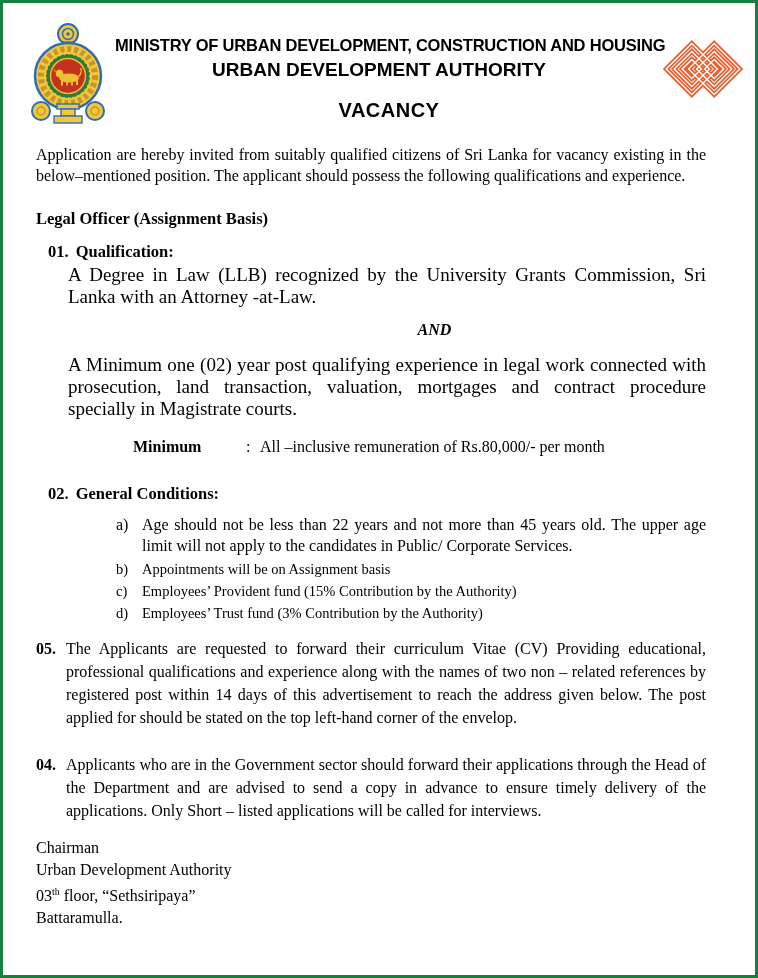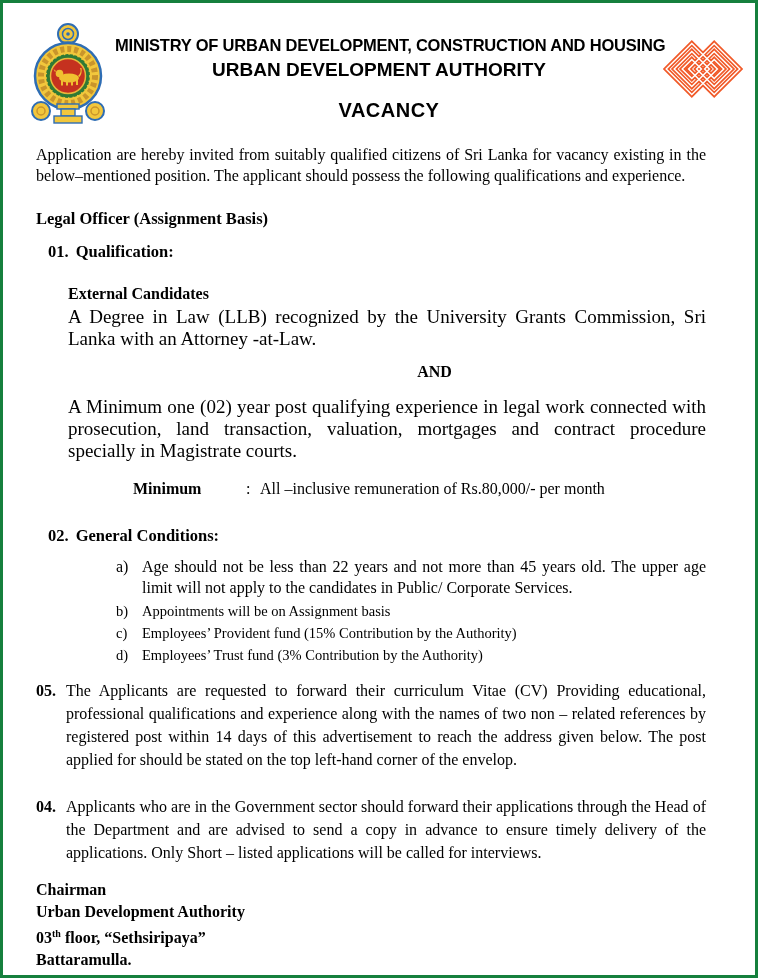--- a/index.html
+++ b/index.html
@@ -32,37 +32,37 @@
   .content { padding:0 49px 0 33px; }
   .intro { font-size:16px; line-height:21px; text-align:justify; margin:22px 0 0 0; }
   .position-heading { font-weight:bold; font-size:16.5px; margin-top:22px; line-height:21px; }
   .sec-heading { font-weight:bold; font-size:16.5px; margin-top:12px; line-height:21px; }
   .sec-heading.sec02 { margin-top:26px; }
   .sec-num { margin-right:7px;margin-left:12px; }
   .indent-block { margin-left:32px; }
   .sub-heading { font-weight:bold; font-size:16px; margin-top:22px; line-height:20px; }
   .para { font-size:19px; line-height:22px; text-align:justify; margin:2px 0 0 0; }
   .para.p2 { margin-top:14px; }
-  .and-line { font-weight:bold; font-size:16px; text-align:center; margin:12px 0 0 95px; line-height:20px; }
+  .and-line { font-weight:bold; font-size:16px; text-align:center; margin:12px 0 0 95px; line-height:20px;font-style:italic; }
   .salary-row { margin:16px 0 0 65px; font-size:16px; line-height:21px; }
   .salary-label { display:inline-block; width:113px; font-weight:bold; }
   .salary-colon { display:inline-block; width:14px; }
   .salary-value { }
   .cond-list { margin:10px 0 0 80px; }
   .cond-item { display:flex; margin-bottom:4px; }
   .cond-letter { width:26px; flex:0 0 26px; font-size:16px; line-height:21px; }
   .cond-text { flex:1; font-size:16px; line-height:21px; text-align:justify; }
   .cond-item.small .cond-letter { font-size:14.5px; line-height:19px; }
   .cond-item.small .cond-text   { font-size:14.5px; line-height:19px; text-align:left; }
   .cond-item.small { margin-bottom:3px; }
   .num-para { display:flex; margin-top:14px; }
   .num-para .num { width:30px; flex:0 0 30px; font-weight:bold; font-size:16px; line-height:23px; }
   .num-para .ptext { flex:1; font-size:16px; line-height:23px; text-align:justify; }
   .num-para.sec04 { margin-top:24px; }
-  .signature { margin-top:15px; font-weight:bold; font-size:16px; line-height:22px; }
+  .signature { margin-top:15px; font-weight:normal; font-size:16px; line-height:22px; }
   .signature sup { font-size:10px; }
 </style>
 </head>
 <body>
 
 <div class="page">
 
   <div class="header">
     <div class="emblem-box">
       <svg viewBox="0 0 80 105" width="80" height="105">
@@ -132,21 +132,20 @@
 
     <p class="intro">Application are hereby invited from suitably qualified citizens of Sri Lanka for vacancy existing in the below–mentioned position.  The applicant should possess the following qualifications and experience.</p>
 
     <div class="position-heading">Legal Officer (Assignment Basis)</div>
 
     <div class="sec-heading">
       <span class="sec-num">01.</span><span class="sec-label">Qualification:</span>
     </div>
 
     <div class="indent-block">
-      <div class="sub-heading">External Candidates</div>
       <p class="para">A Degree in Law (LLB) recognized by the University Grants Commission, Sri Lanka with an Attorney -at-Law.</p>
       <div class="and-line">AND</div>
       <p class="para p2">A Minimum one (02) year post qualifying experience in legal work connected with prosecution, land transaction, valuation, mortgages and contract procedure specially in Magistrate courts.</p>
       <div class="salary-row">
         <span class="salary-label">Minimum</span><span class="salary-colon">:</span><span class="salary-value">All –inclusive remuneration of Rs.80,000/- per month</span>
       </div>
     </div>
 
     <div class="sec-heading sec02">
       <span class="sec-num">02.</span><span class="sec-label">General Conditions:</span>

